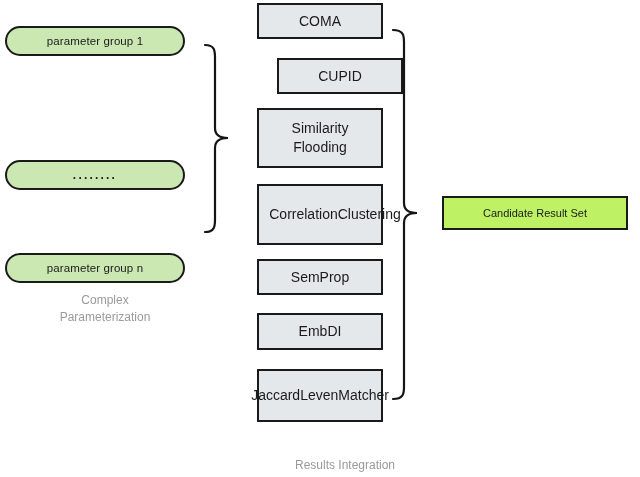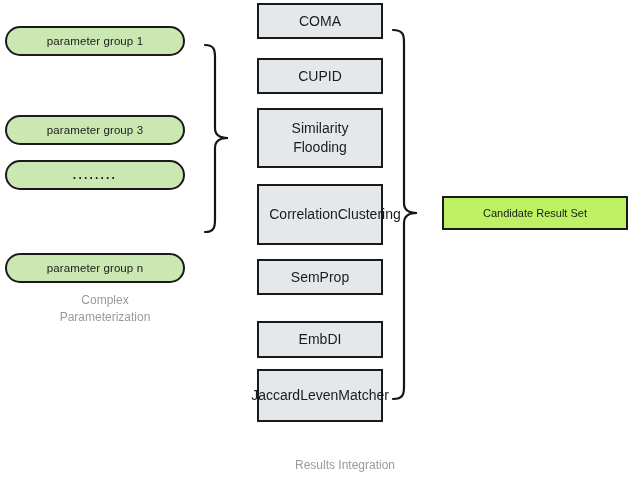--- a/index.html
+++ b/index.html
@@ -101,46 +101,43 @@
   #braces path { fill: none; stroke: #151515; stroke-width: 2.2; stroke-linecap: round; }
 </style>
 </head>
 <body>
 
 <div id="diagram">
 
   <div class="pill" style="top:26px;">
     <span>parameter group 1</span>
   </div>
-  <div class="pill" style="top:115px;">
-    <span>parameter group 3</span>
-  </div>
   <div class="pill" style="top:160px;">
     <span class="dots">........</span>
   </div>
   <div class="pill" style="top:211px;margin-top:42px;">
     <span>parameter group n</span>
   </div>
 
   <div class="mbox" style="top:3px;   height:36px;">
     <span>COMA</span>
   </div>
-  <div class="mbox" style="top:58px;  height:36px;">
+  <div class="mbox" style="top:58px;  height:36px;margin-left:20px;">
     <span>CUPID</span>
   </div>
   <div class="mbox" style="top:108px; height:60px;">
     <span>Similarity Flooding</span>
   </div>
   <div class="mbox" style="top:184px; height:61px;padding-left:34px;">
     <span>CorrelationClustering</span>
   </div>
   <div class="mbox" style="top:259px; height:36px;">
     <span>SemProp</span>
   </div>
-  <div class="mbox" style="top:321px; height:37px;align-items:center;">
+  <div class="mbox" style="top:313px; height:37px;align-items:center;">
     <span>EmbDI</span>
   </div>
   <div class="mbox" style="top:369px; height:53px;">
     <span>JaccardLevenMatcher</span>
   </div>
 
   <div class="cbox">
     <span>Candidate Result Set</span>
   </div>
 

